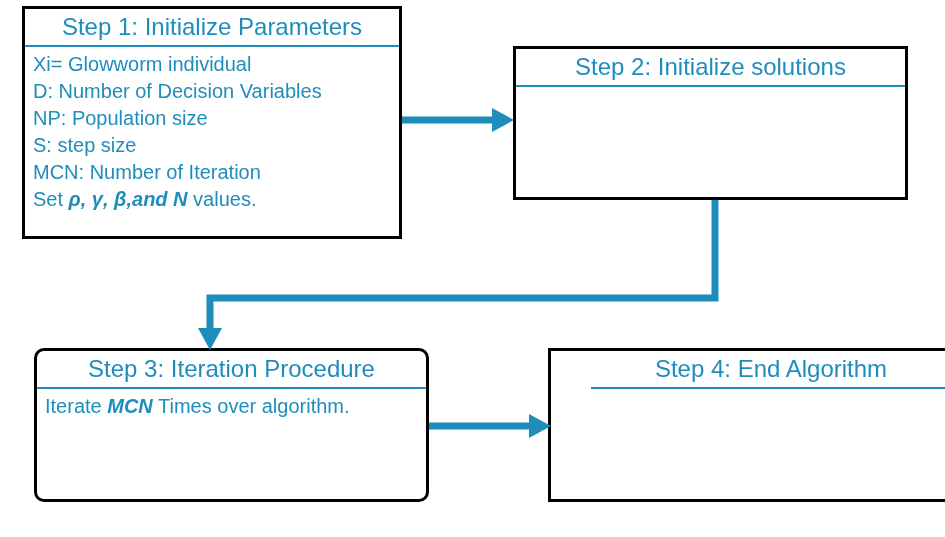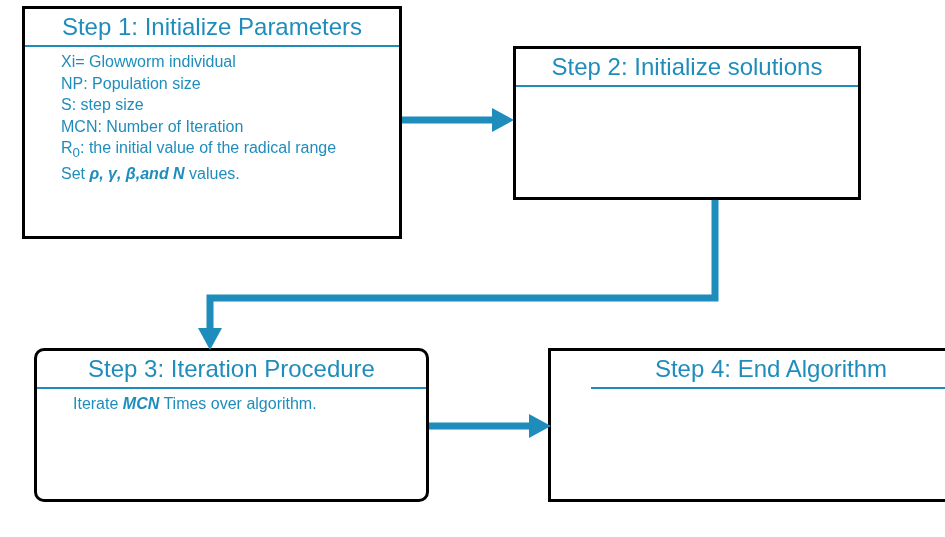--- a/index.html
+++ b/index.html
@@ -22,24 +22,23 @@
     .box-header {
       text-align: center;
       font-size: 24px;
       color: #1F8DBC;
       padding: 4px 8px;
       border-bottom: 2px solid #1F8DBC;
       font-weight: normal;
     }
     .box-content {
       padding: 4px 8px;
-      font-size: 16px;
+      font-size: 20px;
       color: #1F8DBC;
       line-height: 1.35;
-      margin-left: 28px;
     }
     .box-content p {
       margin: 0;
     }
     .greek {
       font-weight: bold;
       font-style: italic;
     }
     .italic {
       font-style: italic;
@@ -56,21 +55,21 @@
       left: 22px;
       top: 6px;
       width: 380px;
       height: 233px;
     }
     
     
     #box2 {
       left: 513px;
       top: 46px;
-      width: 348px;
+      width: 395px;
       height: 154px;
     }
     
     
     #box3 {
       left: 34px;
       top: 348px;
       width: 395px;
       height: 154px;
       border-radius: 10px;
@@ -85,24 +84,24 @@
       padding-left: 40px;
     }
   </style>
 </head>
 <body>
 
 <div id="box1" class="box">
   <div class="box-header">Step 1: Initialize Parameters</div>
   <div class="box-content">
     <p>Xi= Glowworm individual</p>
+    <p>D: Number of Decision Variables</p>
     <p>NP: Population size</p>
     <p>S: step size</p>
     <p>MCN: Number of Iteration</p>
-    <p>R<sub>0</sub>: the initial value of the radical range</p>
     <p><span>Set </span><span class="greek">ρ, γ, β,and N</span><span>  values.</span></p>
   </div>
 </div>
 
 <div id="box2" class="box">
   <div class="box-header">Step 2: Initialize solutions</div>
 </div>
 
 <div id="box3" class="box">
   <div class="box-header">Step 3: Iteration Procedure</div>

